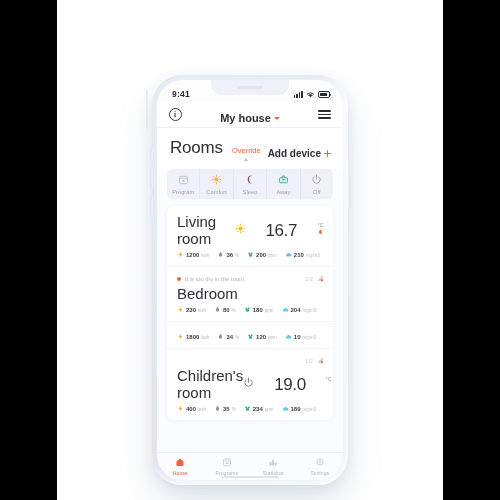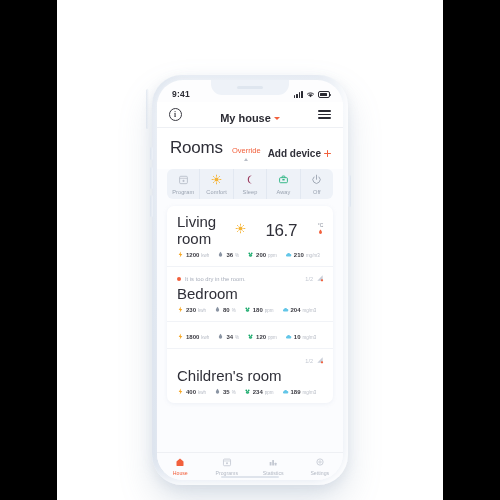--- a/index.html
+++ b/index.html
@@ -449,20 +449,30 @@
                 <span class="alert-right">
                   <span class="frac">1/2</span>
                   <span class="sig"><svg width="8" height="8" viewBox="0 0 24 24">
                       <path d="M4 20 L20 4 L20 20 Z" fill="#c9ced8"></path>
                       <circle cx="18" cy="19" r="3.4" fill="#f2603c"></circle>
                     </svg></span>
                 </span>
               </div>
               <div class="room-main">
                 <div class="room-name">Children's room</div>
+                <div class="room-right">
+                  <span class="mode-ico"><svg width="11" height="11" viewBox="0 0 24 24">
+                      <path d="M6.5 6.5 a8 8 0 1 0 11 0" fill="none" stroke="#6b7280" stroke-width="2" stroke-linecap="round"></path>
+                      <line x1="12" y1="2.5" x2="12" y2="11.5" stroke="#6b7280" stroke-width="2" stroke-linecap="round"></line>
+                    </svg></span>
+                  <span class="temp">19.0</span>
+                  <span class="unit-wrap">
+                    <span class="unit">°C</span>
+                  </span>
+                </div>
               </div>
               <div class="stats">
                 <span class="stat">
                   <span class="si"><svg width="7" height="7" viewBox="0 0 24 24">
                       <path d="M13.6 2 5.8 13.6h5.2L9.4 22 18 10.2h-5.3Z" fill="#f5a623"></path>
                     </svg></span>
                   <span class="sv">400</span>
                   <span class="su">kwh</span>
                 </span>
                 <span class="stat">

